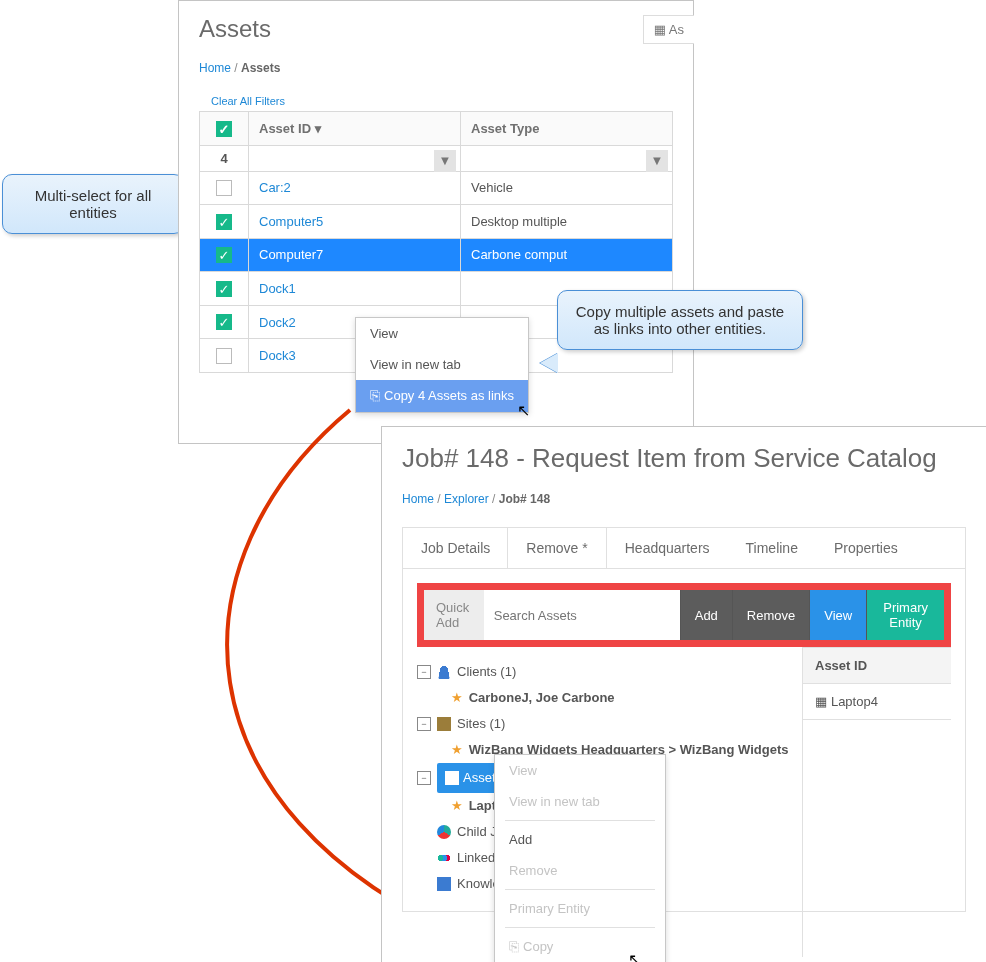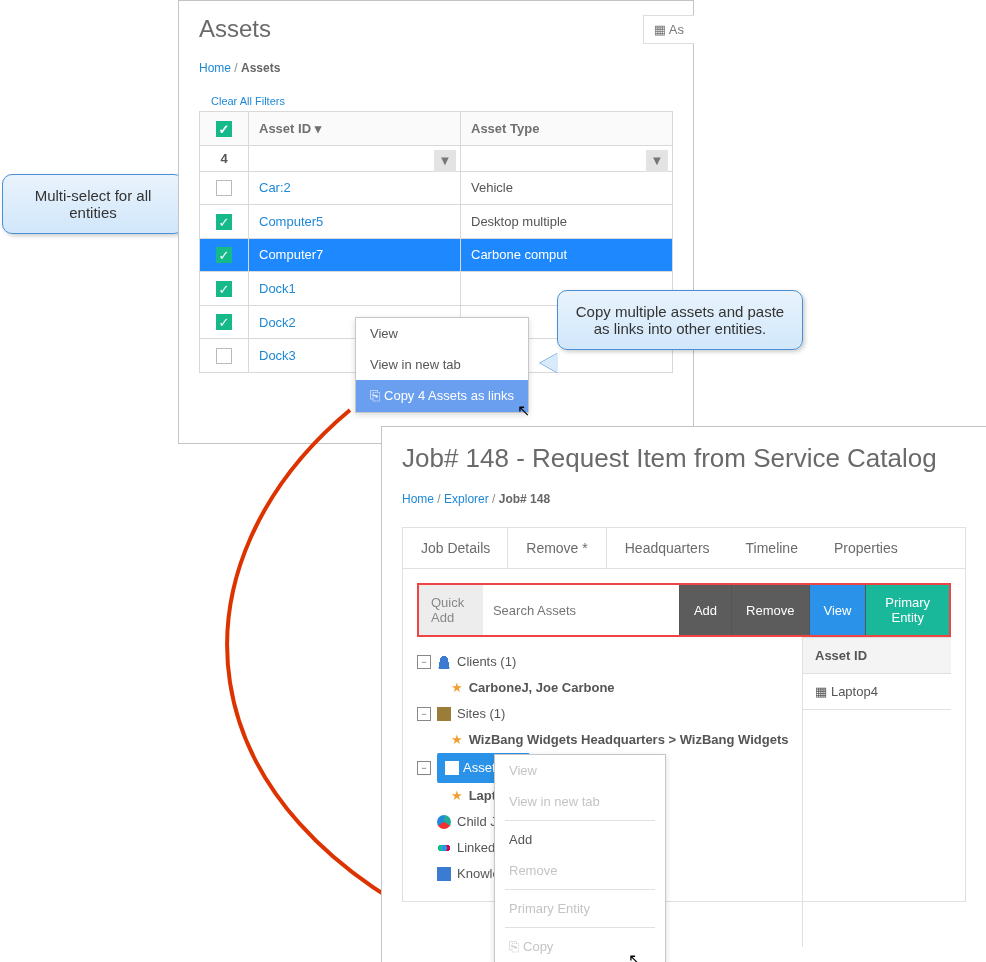--- a/index.html
+++ b/index.html
@@ -37,21 +37,21 @@
   .co1 .tail{right:-18px;top:18px;border-top:10px solid transparent;border-bottom:10px solid transparent;border-left:18px solid #d9ebfb;filter:drop-shadow(1px 0 0 #4a8fd6)}
   .co2 .tail{left:-18px;top:62px;border-top:10px solid transparent;border-bottom:10px solid transparent;border-right:18px solid #d9ebfb;filter:drop-shadow(-1px 0 0 #4a8fd6)}
   .top-btn{position:absolute;right:-1px;top:14px;border:1px solid #ddd;border-right:none;padding:6px 10px;color:#777;font-size:13px;background:#fff}
 
   .win2{left:381px;top:426px;width:604px;height:535px}
   .w2-title{font-size:26px;margin-top:2px}
   .tabs{display:flex;margin-top:21px;border:1px solid #e0e0e0;border-bottom:none}
   .tab{padding:12px 18px;color:#6b6b6b;font-size:14px}
   .tab.active{background:#fff;border-right:1px solid #e0e0e0;border-left:1px solid #e0e0e0;margin-left:-1px;font-weight:400}
   .panel{border:1px solid #e0e0e0;padding:14px}
-  .bar{display:flex;border:2px solid #ef4444}
+  .bar{display:flex;border:7px solid #ef4444}
   .ql{background:#ededed;color:#888;padding:10px 12px;font-size:13px}
   .srch{flex:1;border:none;padding:10px;font-size:13px;outline:none}
   .btn{padding:10px 14px;color:#fff;font-size:13px;border:none;border-left:1px solid #555}
   .dark{background:#5c5c5c}
   .blue{background:#2a92e8}
   .teal{background:#19b89b}
   .tree{margin-top:12px;font-size:13px;line-height:26px;color:#555;position:relative}
   .tree .node{display:flex;align-items:center;gap:6px}
   .sq{display:inline-flex;width:12px;height:12px;border:1px solid #888;align-items:center;justify-content:center;font-size:9px;color:#666;background:#fff}
   .star{color:#f0a030}

